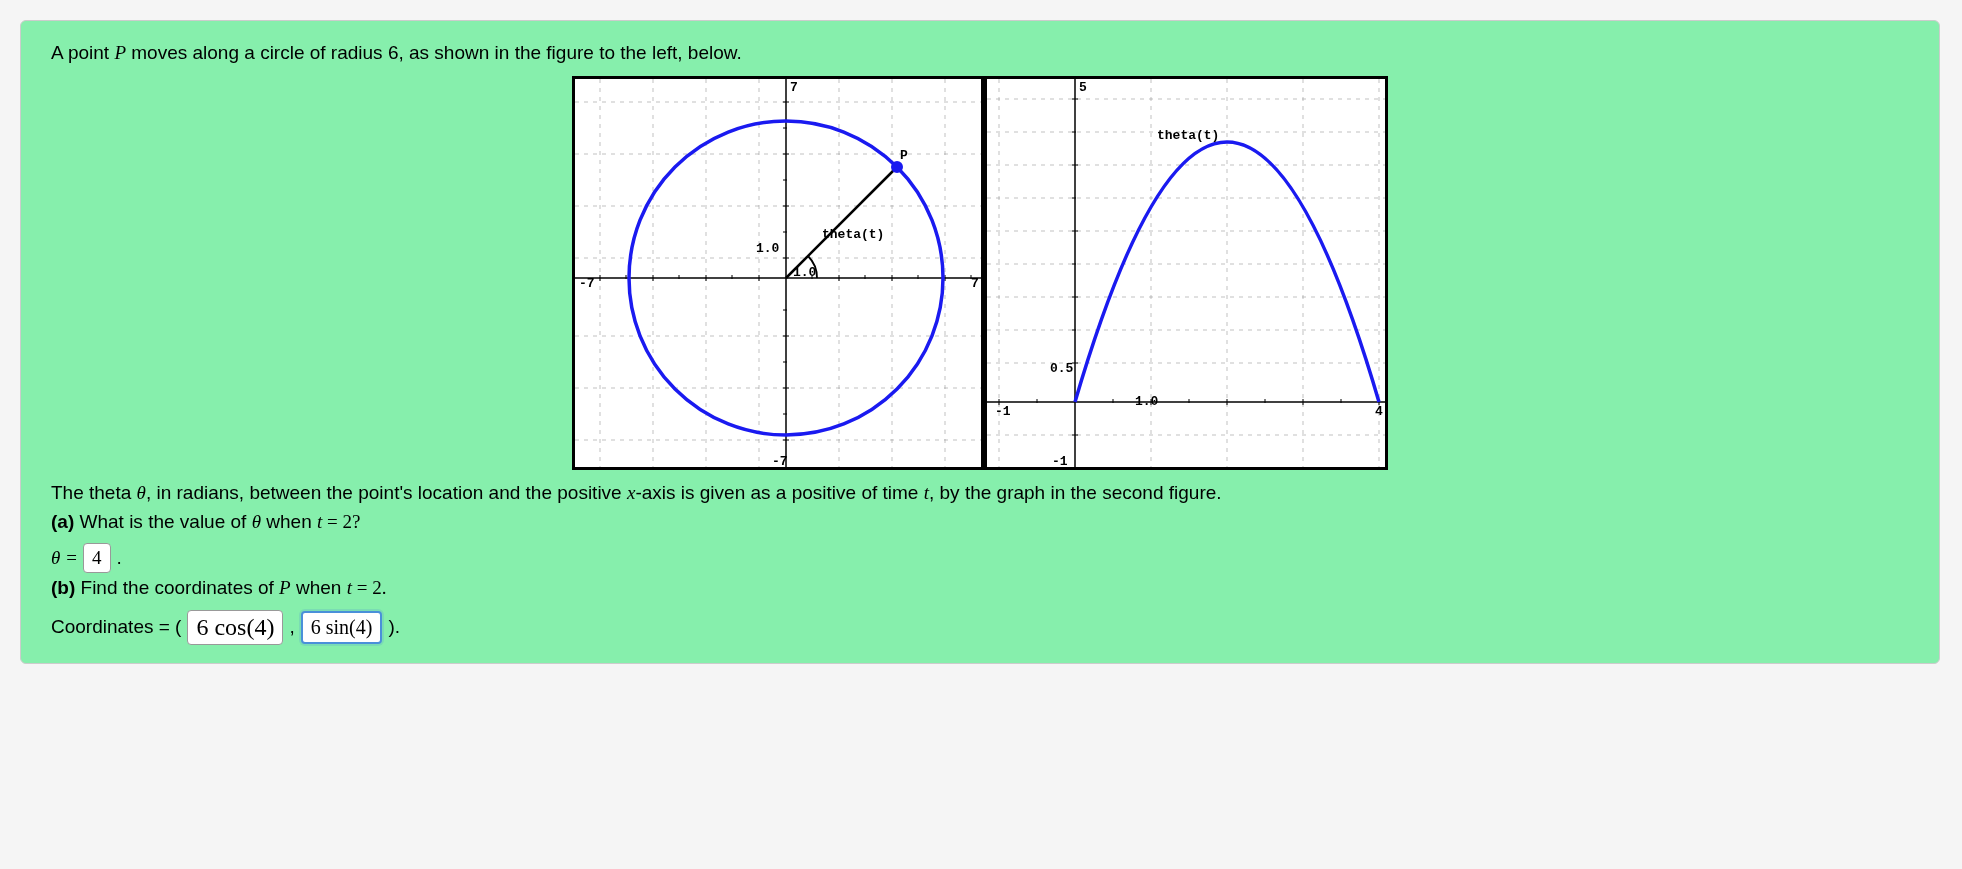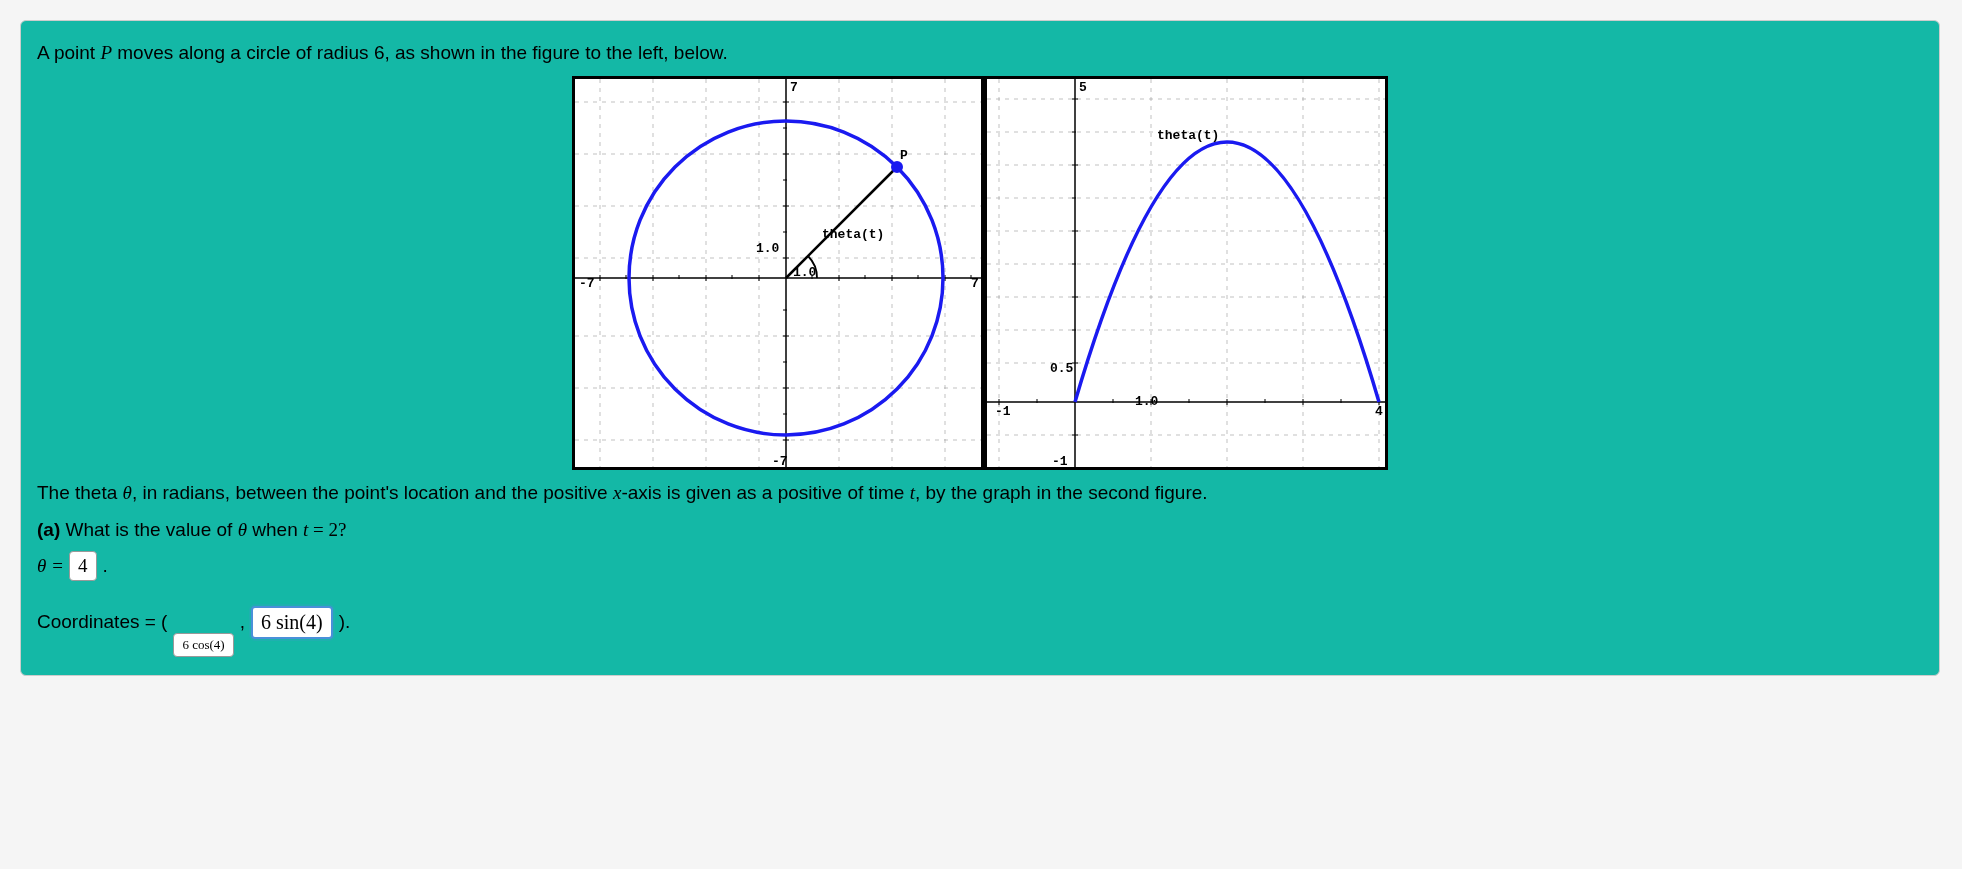--- a/index.html
+++ b/index.html
@@ -5,44 +5,44 @@
     * { box-sizing: border-box; }
     body {
       margin: 0;
       padding: 20px;
       font-family: Arial, sans-serif;
       font-size: 19px;
       background: #f5f5f5;
       color: #000;
     }
     .problem-box {
-      background: #14b8a6;
+      background: #86efac;
       border: 1px solid #ccc;
       border-radius: 6px;
-      padding: 18px 16px;
+      padding: 18px 30px;
       max-width: 1920px;
     }
     .intro-text { margin-bottom: 8px; line-height: 1.5; }
     .math-i { font-family: 'Times New Roman', serif; font-style: italic; }
     .math { font-family: 'Times New Roman', serif; }
     .figures {
       display: flex;
       justify-content: center;
       gap: 0;
       margin: 4px 0 8px 0;
     }
     .figure {
        border: 3px solid #000;
        background: #fff;
        position: relative;
     }
     .fig1 { width: 412px; height: 394px; }
     .fig2 { width: 404px; height: 394px; }
     .desc-text { margin-top: 6px; line-height: 1.55; }
-    .part { margin-top: 8px; line-height: 1.6; }
+    .part { line-height: 1.6; }
     .input-box {
       border: 1px solid #999;
       border-radius: 4px;
       padding: 3px 8px;
       display: inline-block;
       font-family: 'Times New Roman', serif;
       background: #fff;
       min-width: 24px;
       text-align: center;
       vertical-align: middle;
@@ -208,22 +208,25 @@
     <b>(a)</b><span> What is the value of </span><span class="math-i">θ</span><span> when </span><span class="math-i">t</span><span class="math"> = 2?</span>
   </div>
 
   <div class="row">
     <span class="math-i">θ</span>
     <span class="math"> = </span>
     <span class="input-box">4</span>
     <span>.</span>
   </div>
 
+  <div class="part">
+    <b>(b)</b><span> Find the coordinates of </span><span class="math-i">P</span><span> when </span><span class="math-i">t</span><span class="math"> = 2.</span>
+  </div>
 
   <div class="row">
     <span>Coordinates = (</span>
-    <span class="input-box" style="font-size:13px;margin-top:46px;">6 cos(4)</span>
+    <span class="input-box" style="font-size:24px;">6 cos(4)</span>
     <span>,</span>
     <span class="input-box focused" style="font-size:20px;">6 sin(4)</span>
     <span>).</span>
   </div>
 
 </div>
 
 </body></html>

